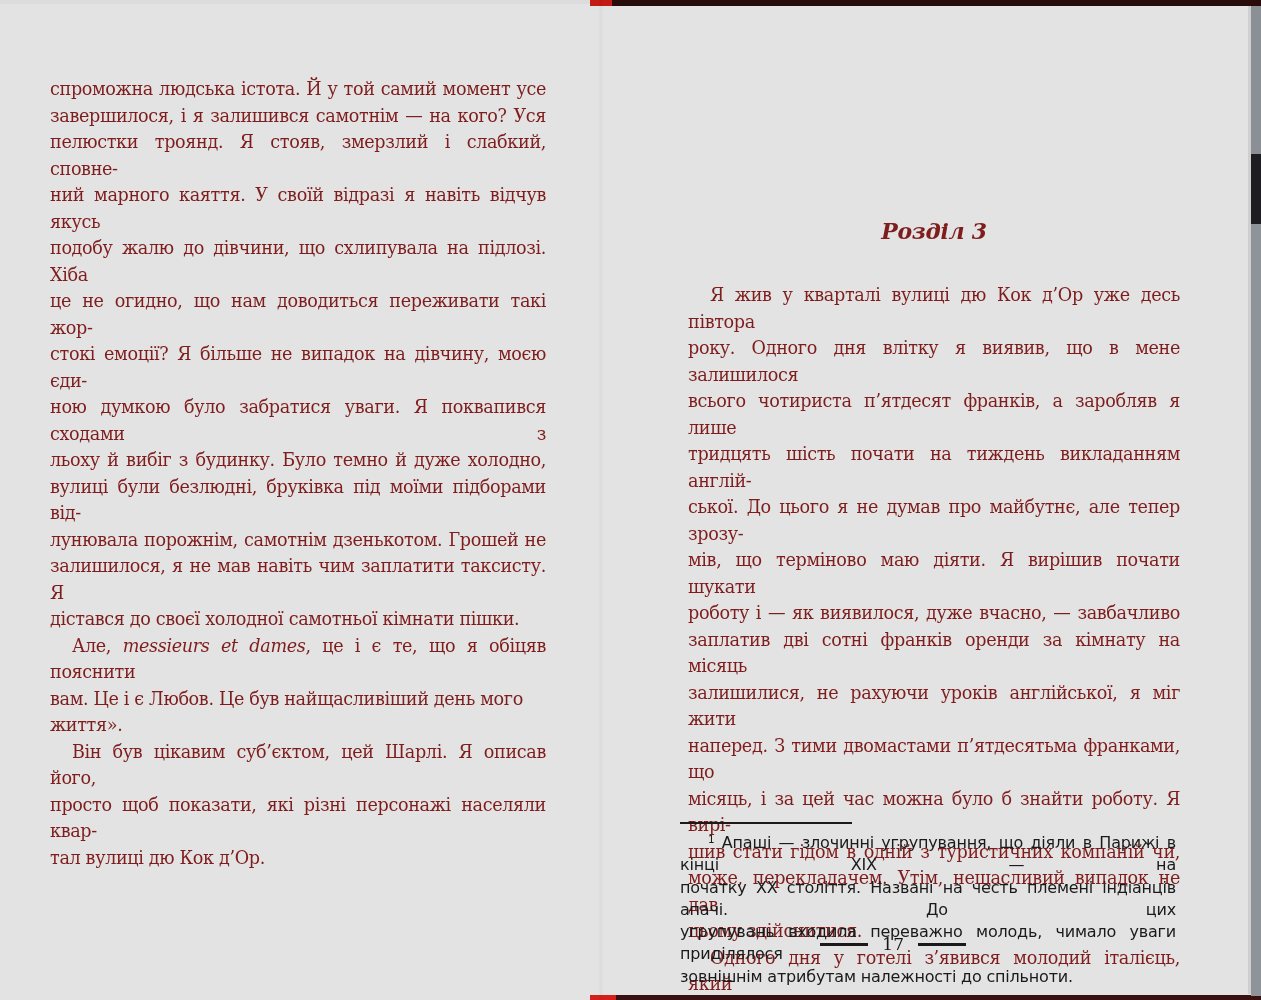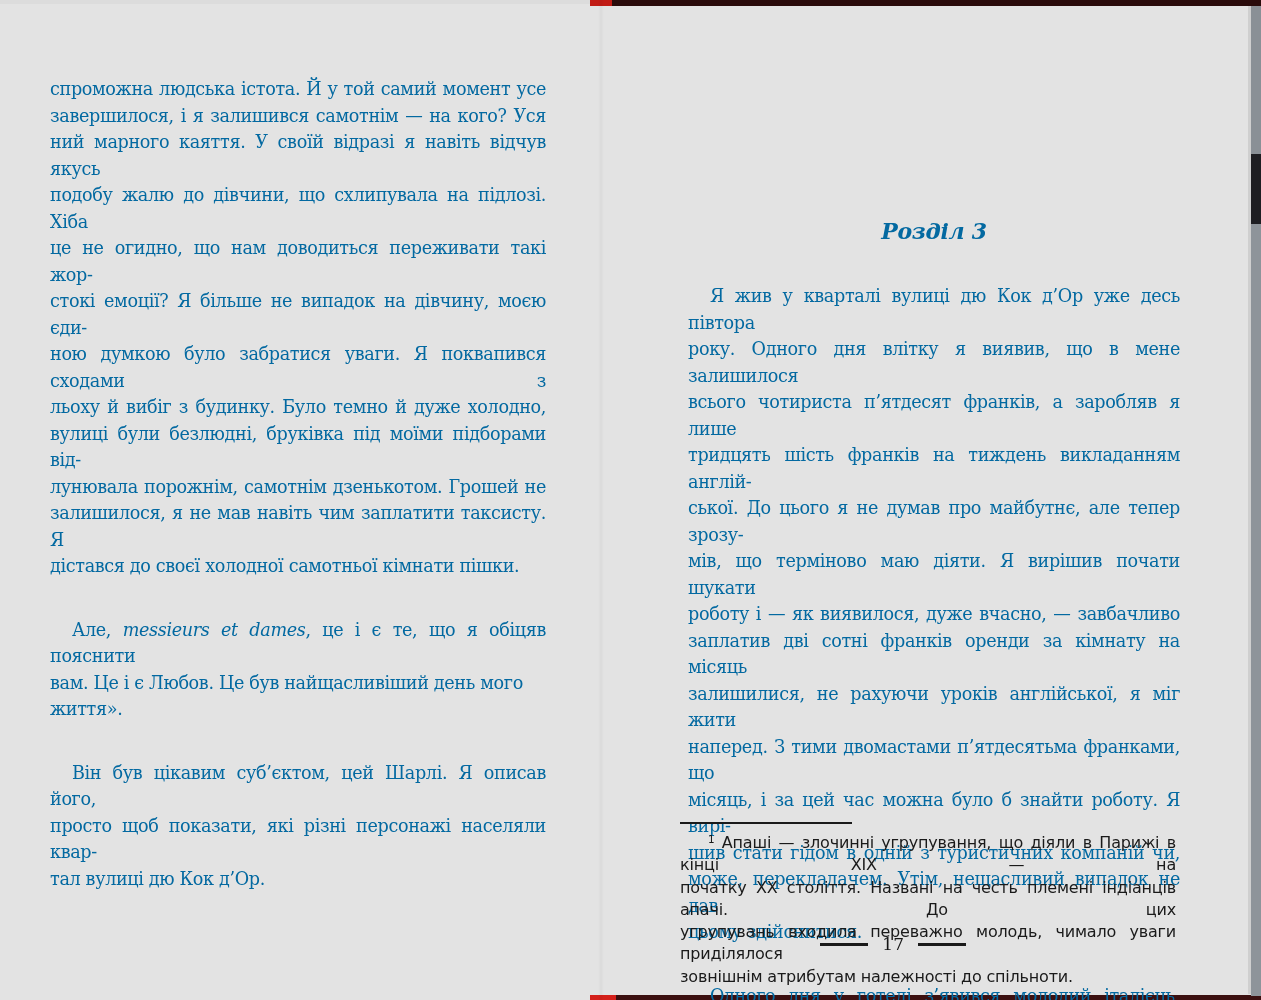--- a/index.html
+++ b/index.html
@@ -11,28 +11,28 @@
     .cover-top-right { position: absolute; left: 590px; top: 0; width: 671px; height: 6px;
       background: linear-gradient(90deg, #c11b14 0 22px, #2a0b0b 22px 100%); }
     .cover-bottom-right { position: absolute; left: 590px; bottom: 0; width: 671px; height: 5px;
       background: linear-gradient(90deg, #d4201a 0 26px, #3b1010 26px 100%); }
     .edge-right { position: absolute; right: 0; top: 6px; width: 10px; height: 990px;
       background: linear-gradient(180deg, #8a9096 0 15%, #1e1e22 15% 22%, #8e949a 22% 100%); }
     .edge-right-page { position: absolute; right: 10px; top: 6px; width: 3px; height: 988px; background: #cfcfcf; }
     .gutter { position: absolute; left: 598px; top: 0; width: 6px; height: 1000px;
       background: linear-gradient(90deg, rgba(0,0,0,0) 0, rgba(0,0,0,0.04) 50%, rgba(0,0,0,0) 100%); }
 
-    .page { position: absolute; font-family: "DejaVu Serif", "Liberation Serif", serif; color: #0369a1; }
+    .page { position: absolute; font-family: "DejaVu Serif", "Liberation Serif", serif; color: #7f1d1d; }
     .page-left { left: 50px; top: 76px; width: 496px; }
     .page-right { left: 688px; top: 216px; width: 492px; }
 
     .para { font-size: 17.6px; line-height: 26.5px; text-align: justify; text-align-last: justify; letter-spacing: -0.35px; }
     .para .ln { display: block; text-align: justify; text-align-last: justify; }
     .para .ln.last { text-align-last: left; }
-    .para .ln.indent { text-indent: 22px; margin-top: 37px; }
+    .para .ln.indent { text-indent: 22px; }
     .ital { font-style: italic; }
 
     .chapter-title { display: block; text-align: center; font-style: italic; font-weight: bold;
       font-size: 22px; line-height: 30px; margin-bottom: 36px; letter-spacing: -0.3px; }
 
     .footnote-rule { position: absolute; left: 680px; top: 822px; width: 172px; height: 1.5px; background: #1a1a1a; }
     .footnote { position: absolute; left: 680px; top: 832px; width: 496px;
       font-family: "DejaVu Sans", "Liberation Sans", sans-serif; font-size: 16px; line-height: 22.3px; color: #1a1a1a; letter-spacing: -0.2px; }
     .footnote .ln { display: block; text-align: justify; text-align-last: justify; }
     .footnote .ln.indent { text-indent: 28px; }
@@ -51,20 +51,21 @@
   <div class="cover-top-right"></div>
   <div class="cover-bottom-right"></div>
   <div class="edge-right"></div>
   <div class="edge-right-page"></div>
   <div class="gutter"></div>
 
   <div class="page page-left">
     <div class="para">
       <span class="ln">спроможна людська істота. Й у той самий момент усе</span>
       <span class="ln">завершилося, і я залишився самотнім — на кого? Уся</span>
+      <span class="ln">пелюстки троянд. Я стояв, змерзлий і слабкий, сповне-</span>
       <span class="ln">ний марного каяття. У своїй відразі я навіть відчув якусь</span>
       <span class="ln">подобу жалю до дівчини, що схлипувала на підлозі. Хіба</span>
       <span class="ln">це не огидно, що нам доводиться переживати такі жор-</span>
       <span class="ln">стокі емоції? Я більше не випадок на дівчину, моєю єди-</span>
       <span class="ln">ною думкою було забратися уваги. Я поквапився сходами з</span>
       <span class="ln">льоху й вибіг з будинку. Було темно й дуже холодно,</span>
       <span class="ln">вулиці були безлюдні, бруківка під моїми підборами від-</span>
       <span class="ln">лунювала порожнім, самотнім дзенькотом. Грошей не</span>
       <span class="ln">залишилося, я не мав навіть чим заплатити таксисту. Я</span>
       <span class="ln last">дістався до своєї холодної самотньої кімнати пішки.</span>
@@ -80,21 +81,21 @@
       <span class="ln last">тал вулиці дю Кок д’Ор.</span>
     </div>
   </div>
 
   <div class="page page-right">
     <h2 class="chapter-title">Розділ 3</h2>
     <div class="para">
       <span class="ln indent">Я жив у кварталі вулиці дю Кок д’Ор уже десь півтора</span>
       <span class="ln">року. Одного дня влітку я виявив, що в мене залишилося</span>
       <span class="ln">всього чотириста п’ятдесят франків, а заробляв я лише</span>
-      <span class="ln">тридцять шість франків на тиждень викладанням англій-</span>
+      <span class="ln">тридцять шість почати на тиждень викладанням англій-</span>
       <span class="ln">ської. До цього я не думав про майбутнє, але тепер зрозу-</span>
       <span class="ln">мів, що терміново маю діяти. Я вирішив почати шукати</span>
       <span class="ln">роботу і — як виявилося, дуже вчасно, — завбачливо</span>
       <span class="ln">заплатив дві сотні франків оренди за кімнату на місяць</span>
       <span class="ln">залишилися, не рахуючи уроків англійської, я міг жити</span>
       <span class="ln">наперед. З тими двомастами п’ятдесятьма франками, що</span>
       <span class="ln">місяць, і за цей час можна було б знайти роботу. Я вирі-</span>
       <span class="ln">шив стати гідом в одній з туристичних компаній чи,</span>
       <span class="ln">може, перекладачем. Утім, нещасливий випадок не дав</span>
       <span class="ln last">цьому здійснитися.</span>

